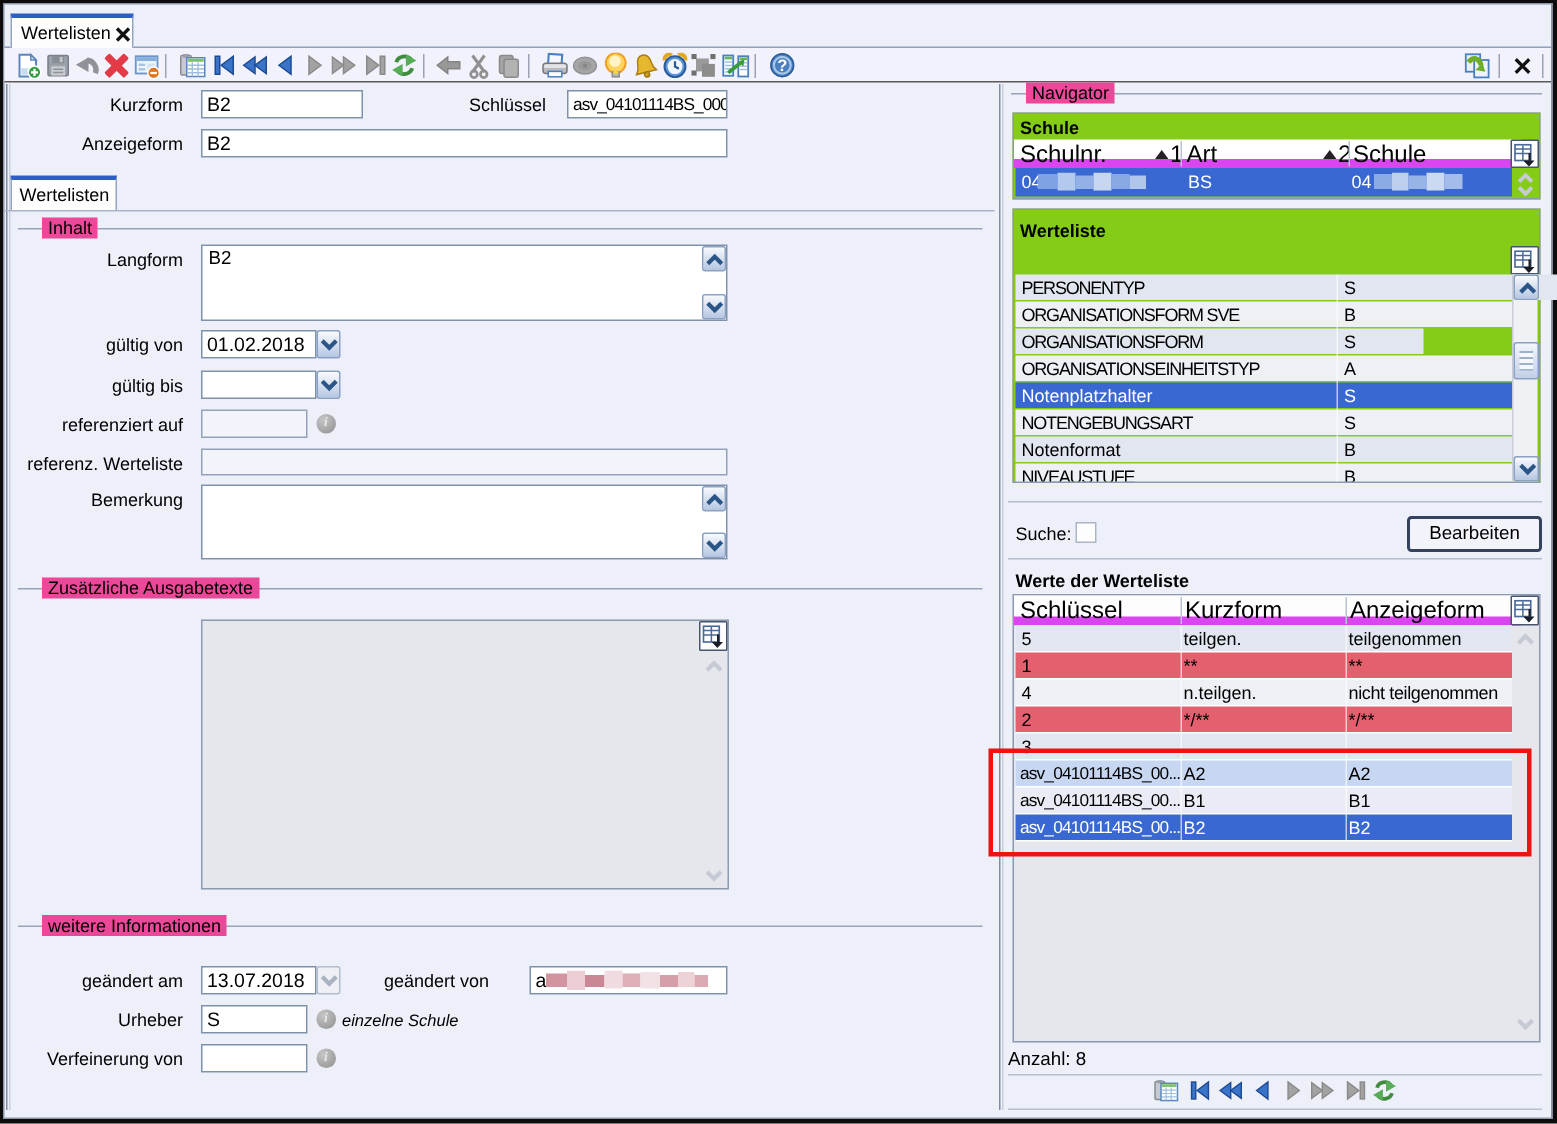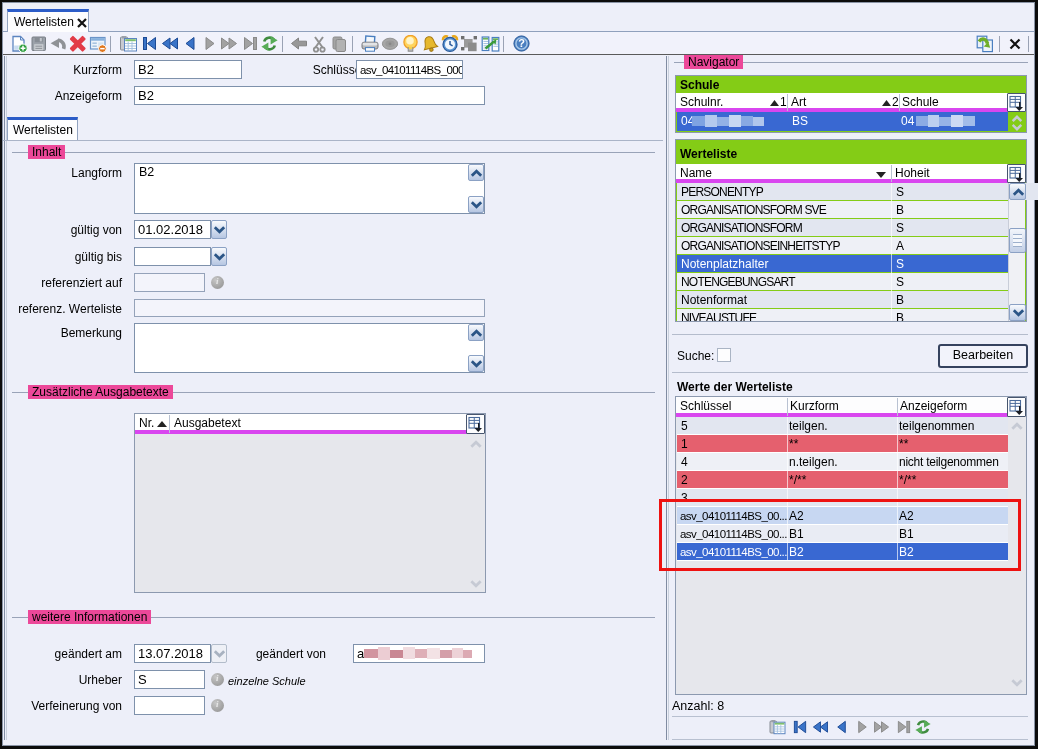--- a/index.html
+++ b/index.html
@@ -6,21 +6,21 @@
 body{background:#0c0c0c;position:relative;font-family:"Liberation Sans",sans-serif;color:#000}
 .ab{position:absolute}
 .win{position:absolute;left:2px;top:2px;width:1033px;height:744px;background:#edeff9;border:1px solid #8a94a6}
 .lbl{position:absolute;font-size:12px;text-align:right;white-space:nowrap}
 .fld{position:absolute;background:#fff;border:1px solid #7e91ab;font-size:13px;padding:1px 3px;white-space:nowrap;overflow:hidden}
 .dis{background:#f3f4fb;border-color:#94a2b9}
 .gl{position:absolute;height:1px;background:#99a3b8}
 .gt{position:absolute;font-size:12px;white-space:nowrap;top:-7px;background:#ec4899;padding:0 4px}
 .vsep{position:absolute;width:1px;background:#9aa2b4;top:36px;height:16px}
 .tbl{position:absolute;border:1px solid #8c99af;background:#84cc16}
-.th{position:absolute;left:0;top:0;right:12px;background:#fff;border-bottom:4px solid #d946ef;font-size:12px}
+.th{position:absolute;left:0;top:0;right:12px;background:#fff;border-bottom:6px solid #d946ef;font-size:16px}
 .th span{position:absolute;top:2px;white-space:nowrap}
 .cs{position:absolute;width:1px;background:#b9c2d2}
 .row{position:absolute;left:1px;height:17px;font-size:12px;overflow:hidden}
 .cap{letter-spacing:-.8px}
 .row span{position:absolute;top:2px;white-space:nowrap}
 .sel{background:#3968d2;color:#fff}
 .red{background:#e5606e}
 .sA{background:#e2e6f0}
 .sB{background:#eef0f6}
 .cbtn{position:absolute;width:19px;background:#fdfdfe;border:1px solid #47556e;border-radius:1px}
@@ -231,21 +231,21 @@
     <path d="M1.5 1.5 L10.5 10.5 M10.5 1.5 L1.5 10.5" stroke="#111" stroke-width="2.2"></path>
   </svg>
 <div class="vsep" style="left:1028px"></div>
 <div class="ab" style="left:4px;top:56px;width:1px;height:684px;background:#808ca2"></div>
 <div class="ab" style="left:6px;top:56px;width:1px;height:684px;background:#c8d0dc"></div>
 <div class="ab" style="left:666px;top:56px;width:1px;height:684px;background:#808ca2"></div>
 <div class="ab" style="left:668px;top:56px;width:1px;height:684px;background:#c8d0dc"></div>
 <div class="lbl" style="left:40px;width:82px;top:63px">Kurzform</div>
 <div class="fld" style="left:134px;top:60px;width:108px;height:19px">B2</div>
 <div class="lbl" style="left:280px;width:84px;top:63px">Schlüssel</div>
-<div class="fld" style="left:356px;top:60px;width:107px;height:19px;font-size:11.5px;letter-spacing:-.6px;padding-top:3px">asv_04101114BS_000</div>
+<div class="fld" style="left:378px;top:60px;width:107px;height:19px;font-size:11.5px;letter-spacing:-.6px;padding-top:3px">asv_04101114BS_000</div>
 <div class="lbl" style="left:30px;width:92px;top:89px">Anzeigeform</div>
 <div class="fld" style="left:134px;top:86px;width:351px;height:19px">B2</div>
 <div class="ab" style="left:3px;top:140px;width:660px;height:1px;background:#aab4c8"></div>
 <div class="ab" style="left:7px;top:117px;width:71px;height:23px;background:#fdfdfe;border:1px solid #93a4c0;border-top:3px solid #2b5cc8;border-bottom:none">
  <span class="ab" style="left:5px;top:3px;font-size:12px">Wertelisten</span>
 </div>
 <div class="gl" style="left:12px;top:152px;width:643px">
     <span class="gt" style="left:16px">Inhalt</span>
   </div>
 <div class="lbl" style="left:50px;width:72px;top:166px">Langform</div>
@@ -291,28 +291,20 @@
  <div class="sbtn" style="right:0;bottom:0">
       <svg width="13" height="12" stroke="#2b5586">
         <use href="#chd"></use>
       </svg>
     </div>
 </div>
 <div class="gl" style="left:12px;top:392px;width:643px">
     <span class="gt" style="left:16px">Zusätzliche Ausgabetexte</span>
   </div>
 <div class="tbl" style="left:134px;top:413px;width:352px;height:180px;background:#e6e7ec">
- <div class="th" style="height:20px">
-      <span style="left:4px">Nr.</span>
-      <svg class="ab" style="left:22px;top:7px" width="10" height="8">
-        <polygon points="5,0 10,6 0,6" fill="#222"></polygon>
-      </svg>
-      <div class="cs" style="left:34px;top:1px;height:18px"></div>
-      <span style="left:39px">Ausgabetext</span>
-    </div>
  <div class="cbtn" style="right:0;top:0;height:20px">
       <svg width="17" height="17" style="position:absolute;left:0;top:1px">
         <use href="#colico"></use>
       </svg>
     </div>
  <svg class="ab" style="left:334px;top:24px" width="14" height="12" stroke="#c6cad4">
       <use href="#chu"></use>
     </svg>
  <svg class="ab" style="left:334px;top:164px" width="14" height="12" stroke="#c6cad4">
       <use href="#chd"></use>
@@ -395,42 +387,34 @@
     </svg>
  <svg class="ab" style="left:334px;top:37px" width="14" height="11" stroke="#c6cad4">
       <use href="#chu"></use>
     </svg>
  <svg class="ab" style="left:334px;top:46px" width="14" height="11" stroke="#c6cad4">
       <use href="#chd"></use>
     </svg>
 </div>
 <div class="tbl" style="left:675px;top:139px;width:352px;height:183px">
  <span class="ab bld" style="left:4px;top:7px;font-size:12px">Werteliste</span>
- <div class="th" style="top:24px;height:19px">
-      <span style="left:4px">Name</span>
-      <svg class="ab" style="left:200px;top:8px" width="10" height="7">
-        <polygon points="0,0 10,0 5,6" fill="#222"></polygon>
-      </svg>
-      <div class="cs" style="left:215px;top:1px;height:17px"></div>
-      <span style="left:219px">Hoheit</span>
-    </div>
  <div class="cbtn" style="right:0;top:24px;height:19px">
       <svg width="17" height="17" style="position:absolute;left:0;top:1px">
         <use href="#colico"></use>
       </svg>
     </div>
  <div class="row sA" style="top:43px;width:378px">
       <span class="cap" style="left:4px">PERSONENTYP</span>
       <span style="left:219px">S</span>
     </div>
  <div class="row sB" style="top:61px;width:331px">
       <span class="cap" style="left:4px">ORGANISATIONSFORM SVE</span>
       <span style="left:219px">B</span>
     </div>
- <div class="row sA" style="top:79px;width:331px">
+ <div class="row sA" style="top:79px;width:272px">
       <span class="cap" style="left:4px">ORGANISATIONSFORM</span>
       <span style="left:219px">S</span>
     </div>
  <div class="row sB" style="top:97px;width:331px">
       <span class="cap" style="left:4px">ORGANISATIONSEINHEITSTYP</span>
       <span style="left:219px">A</span>
     </div>
  <div class="row sel" style="top:115px;width:331px">
       <span style="left:4px">Notenplatzhalter</span>
       <span style="left:219px">S</span>

